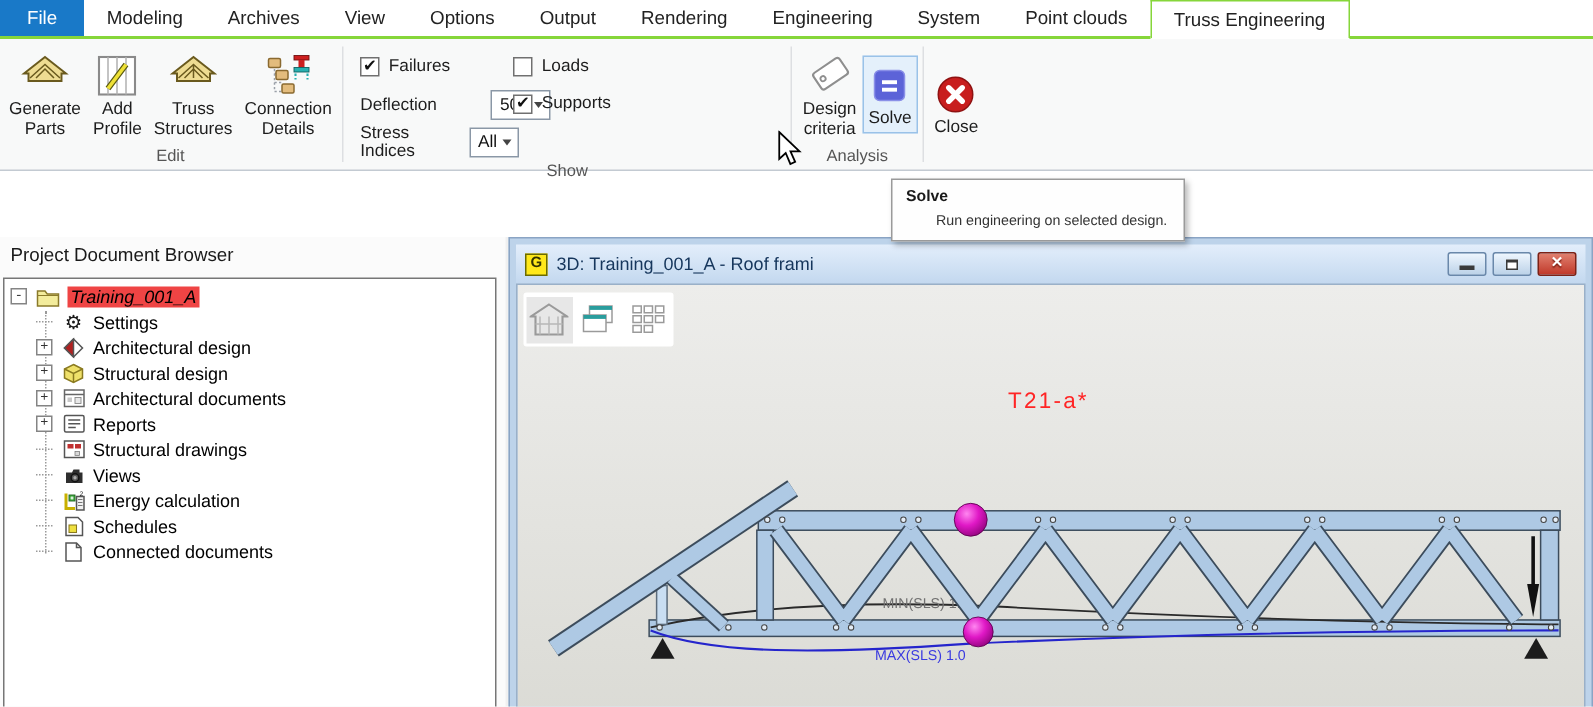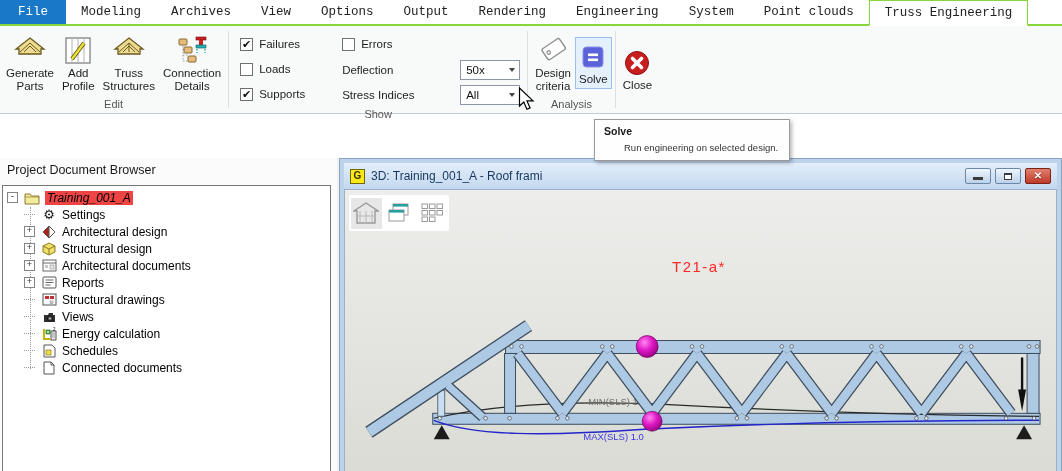--- a/index.html
+++ b/index.html
@@ -4,21 +4,21 @@
 <style>
   * { margin:0; padding:0; box-sizing:border-box; }
   html,body { width:1062px; height:471px; overflow:hidden; background:#fff;
               font-family:"Liberation Sans", sans-serif; }
   .app { position:relative; width:1062px; height:471px; background:#fff; }
 
   
   .menubar { display:flex; align-items:stretch; height:26px; background:#fff;
              border-bottom:2px solid #86d63a; position:relative; z-index:5; }
   .tab { display:flex; align-items:center; padding:0 15px; font-size:12.5px; color:#222;
-         cursor:default; white-space:nowrap;font-family:Liberation Mono, monospace; }
+         cursor:default; white-space:nowrap; }
   .tab.file { background:#1979c8; color:#fff; padding:0 18px; }
   .tab.active { background:#fff; border:1px solid #86d63a; border-bottom:1px solid #fff;
                 margin-bottom:-2px; position:relative; z-index:6; }
 
   
   .ribbon { display:flex; align-items:stretch; height:88px; background:#f8f9f9;
             border-bottom:1px solid #c3cad2; padding:0 2px; position:relative; }
   .rgroup { display:flex; flex-direction:column; }
   .rgroup-content { flex:1; display:flex; align-items:center; padding-top:3px; }
   .rgroup-label { text-align:center; font-size:11px; color:#555; padding:1px 0 3px; }
@@ -175,26 +175,20 @@
 
     <div class="rsep"></div>
 
     <div class="rgroup">
       <div class="rgroup-content show-grid">
         <label class="cbrow">
           <span class="cb">
               <span class="cbmark">✔</span>
             </span>
           <span class="rl1">Failures</span>
-        </label>
-        <label class="cbrow">
-          <span class="cb">
-              <span class="cbmark"></span>
-            </span>
-          <span class="rl1">Errors</span>
         </label>
         <label class="cbrow">
           <span class="cb">
               <span class="cbmark"></span>
             </span>
           <span class="rl1">Loads</span>
         </label>
         <div class="fieldrow">
           <span class="flabel">Deflection</span>
           <div class="dd">

